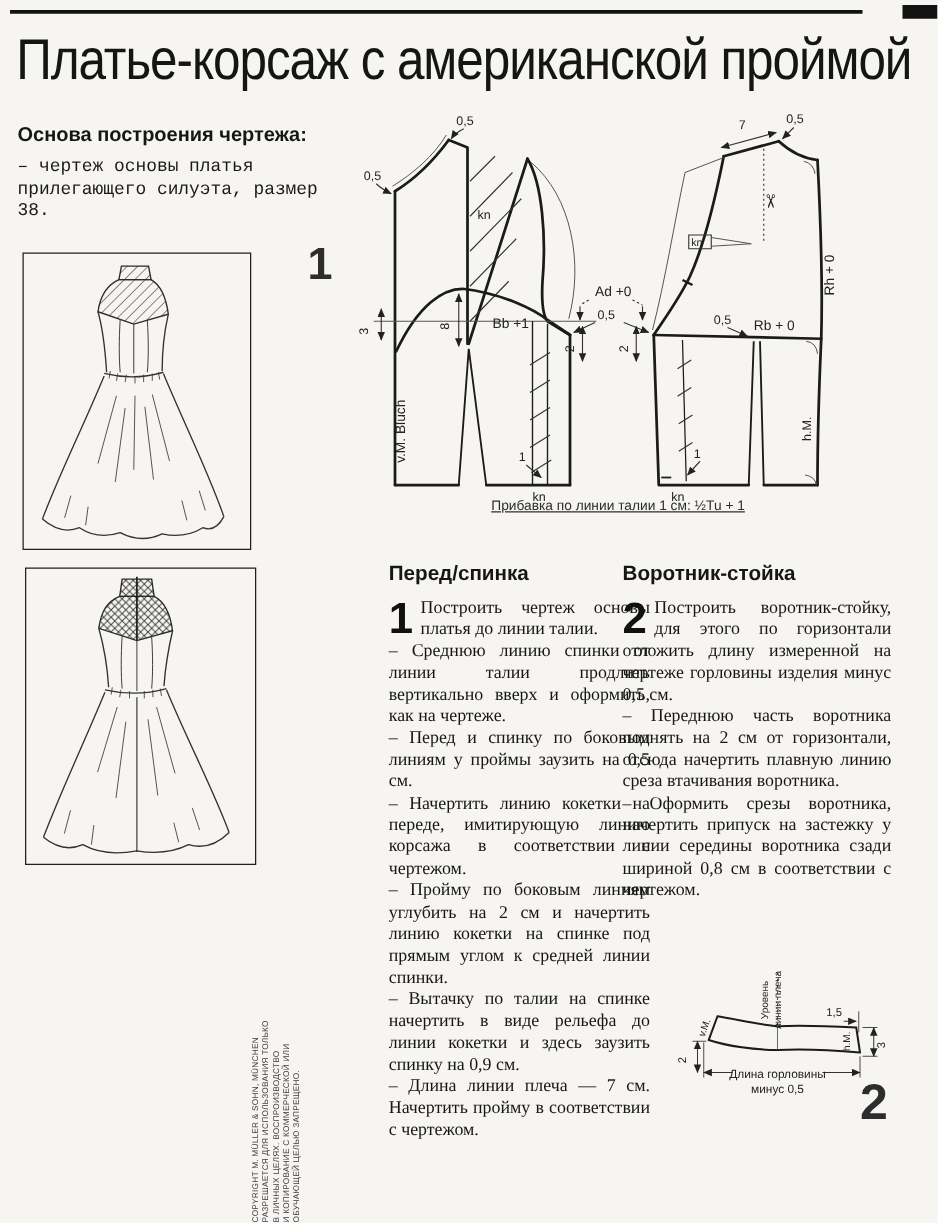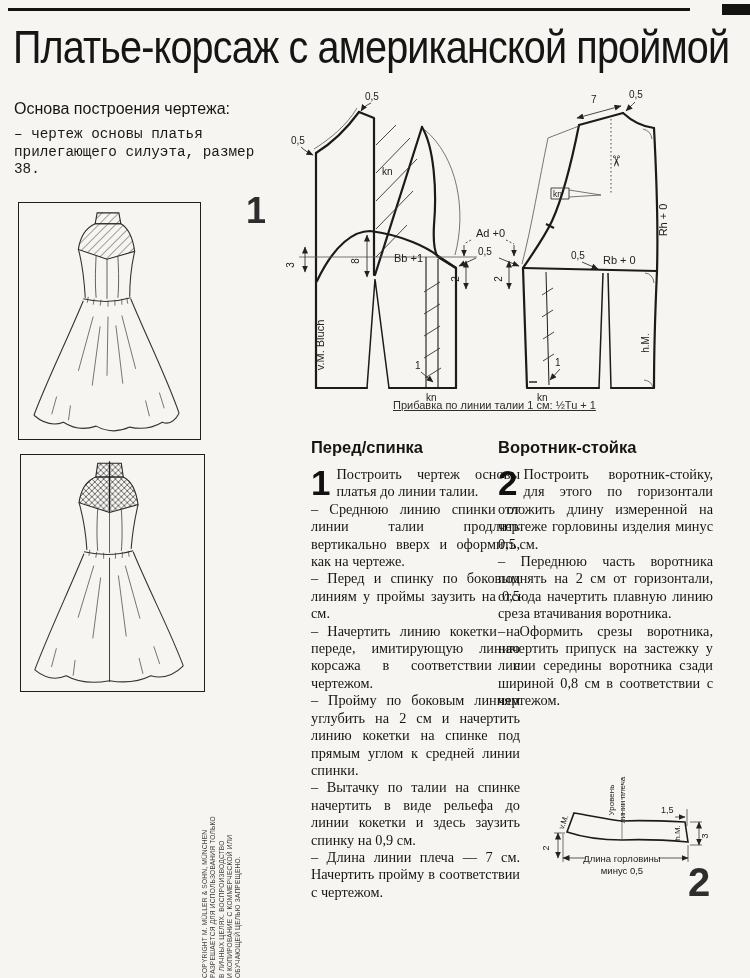--- a/index.html
+++ b/index.html
@@ -2,35 +2,35 @@
 <html><head>
 <meta charset="utf-8">
 <style>
   html,body{margin:0;padding:0;}
   .page{position:relative;width:750px;height:978px;background:#f6f5f1;overflow:hidden;
         font-family:"Liberation Sans",sans-serif;color:#141414;}
   .top-line{position:absolute;left:8px;top:8px;width:682px;height:3px;background:#131313;}
   .corner-mark{position:absolute;left:722px;top:4px;width:28px;height:11px;background:#131313;}
   .title{position:absolute;left:13px;top:20px;font-size:46px;font-weight:400;letter-spacing:-1px;
          white-space:nowrap;transform:scaleX(.86);transform-origin:left top;color:#151515;}
-  .intro-heading{position:absolute;left:14px;top:100px;font-size:16px;font-weight:400;color:#161616;}
+  .intro-heading{position:absolute;left:14px;top:100px;font-size:16px;font-weight:700;color:#161616;}
   .intro-text{position:absolute;left:14px;top:126px;width:258px;font-family:Liberation Mono, monospace;
               font-size:14.3px;line-height:17.5px;color:#1a1a1a;}
   .dress-box{position:absolute;border:1.6px solid #1f1f1f;background:transparent;}
   .box1{left:18px;top:202px;width:181px;height:236px;}
   .box2{left:20px;top:454px;width:183px;height:236px;}
   .fig-num{position:absolute;font-weight:700;color:#2d2d2d;font-family:"Liberation Sans",sans-serif;}
   .fig1{left:246px;top:190px;font-size:36px;}
   .fig2{left:688px;top:860px;font-size:40px;}
   .main-svg{position:absolute;left:285px;top:85px;}
   .caption{position:absolute;left:393px;top:399px;font-size:11px;color:#2e2e2e;text-decoration:underline;}
   .col{position:absolute;top:438px;}
   .col1{left:311px;width:209px;}
   .col2{left:498px;width:215px;}
-  .col h2{margin:0 0 9px;font-size:16.5px;font-weight:700;color:#161616;font-family:"Liberation Sans",sans-serif;}
+  .col h2{margin:12px 0 9px;font-size:16.5px;font-weight:700;color:#161616;font-family:"Liberation Sans",sans-serif;}
   .col p{margin:0;text-align:justify;font-family:"Liberation Serif",serif;font-size:14.3px;
          line-height:17.4px;color:#161616;}
   .dropcap{float:left;font-family:"Liberation Sans",sans-serif;font-weight:700;font-size:35px;
            line-height:29px;margin:2px 6px 0 0;color:#111;}
   .collar-svg{position:absolute;left:530px;top:770px;}
   .copyright{position:absolute;left:201px;top:978px;width:164px;transform:rotate(-90deg);
              transform-origin:0 0;font-size:6.6px;line-height:8.3px;color:#3c3c3c;letter-spacing:.2px;}
   .copyright div{white-space:nowrap;}
   svg text{font-family:"Liberation Sans",sans-serif;fill:#222;}
   .thick{stroke:#1b1b1b;stroke-width:2.2;fill:none;stroke-linejoin:round;stroke-linecap:round;}

